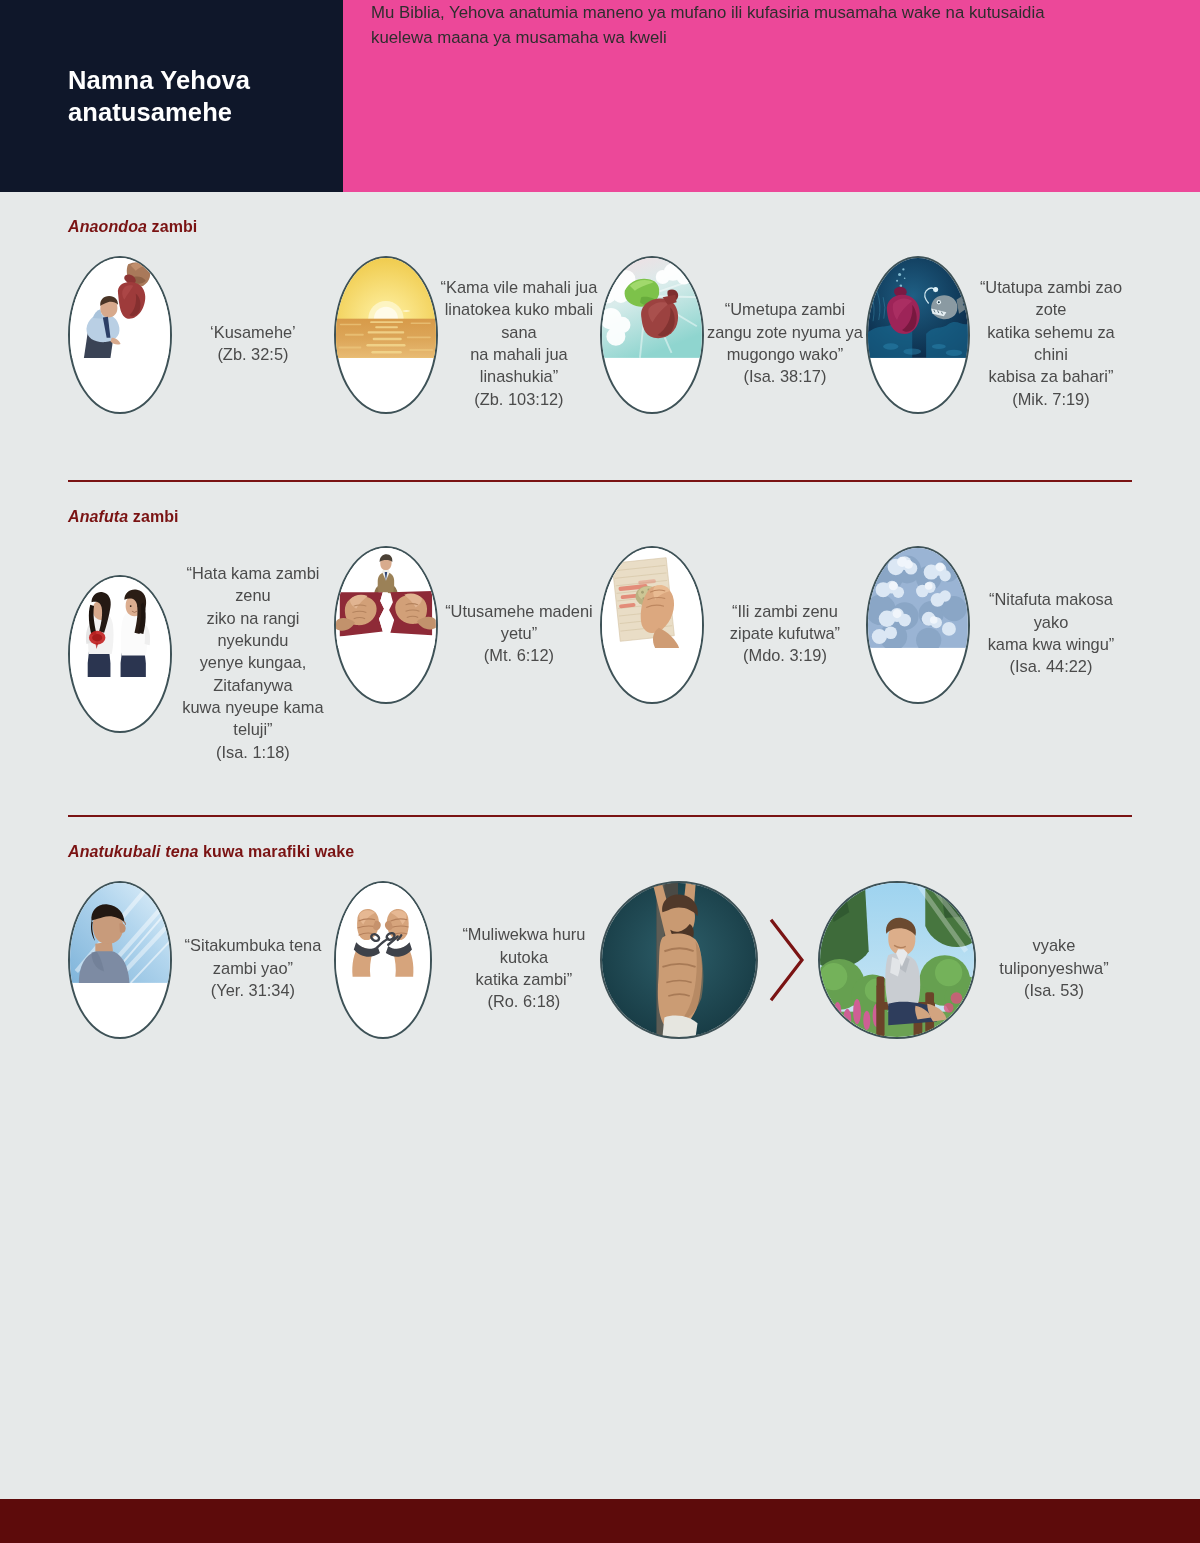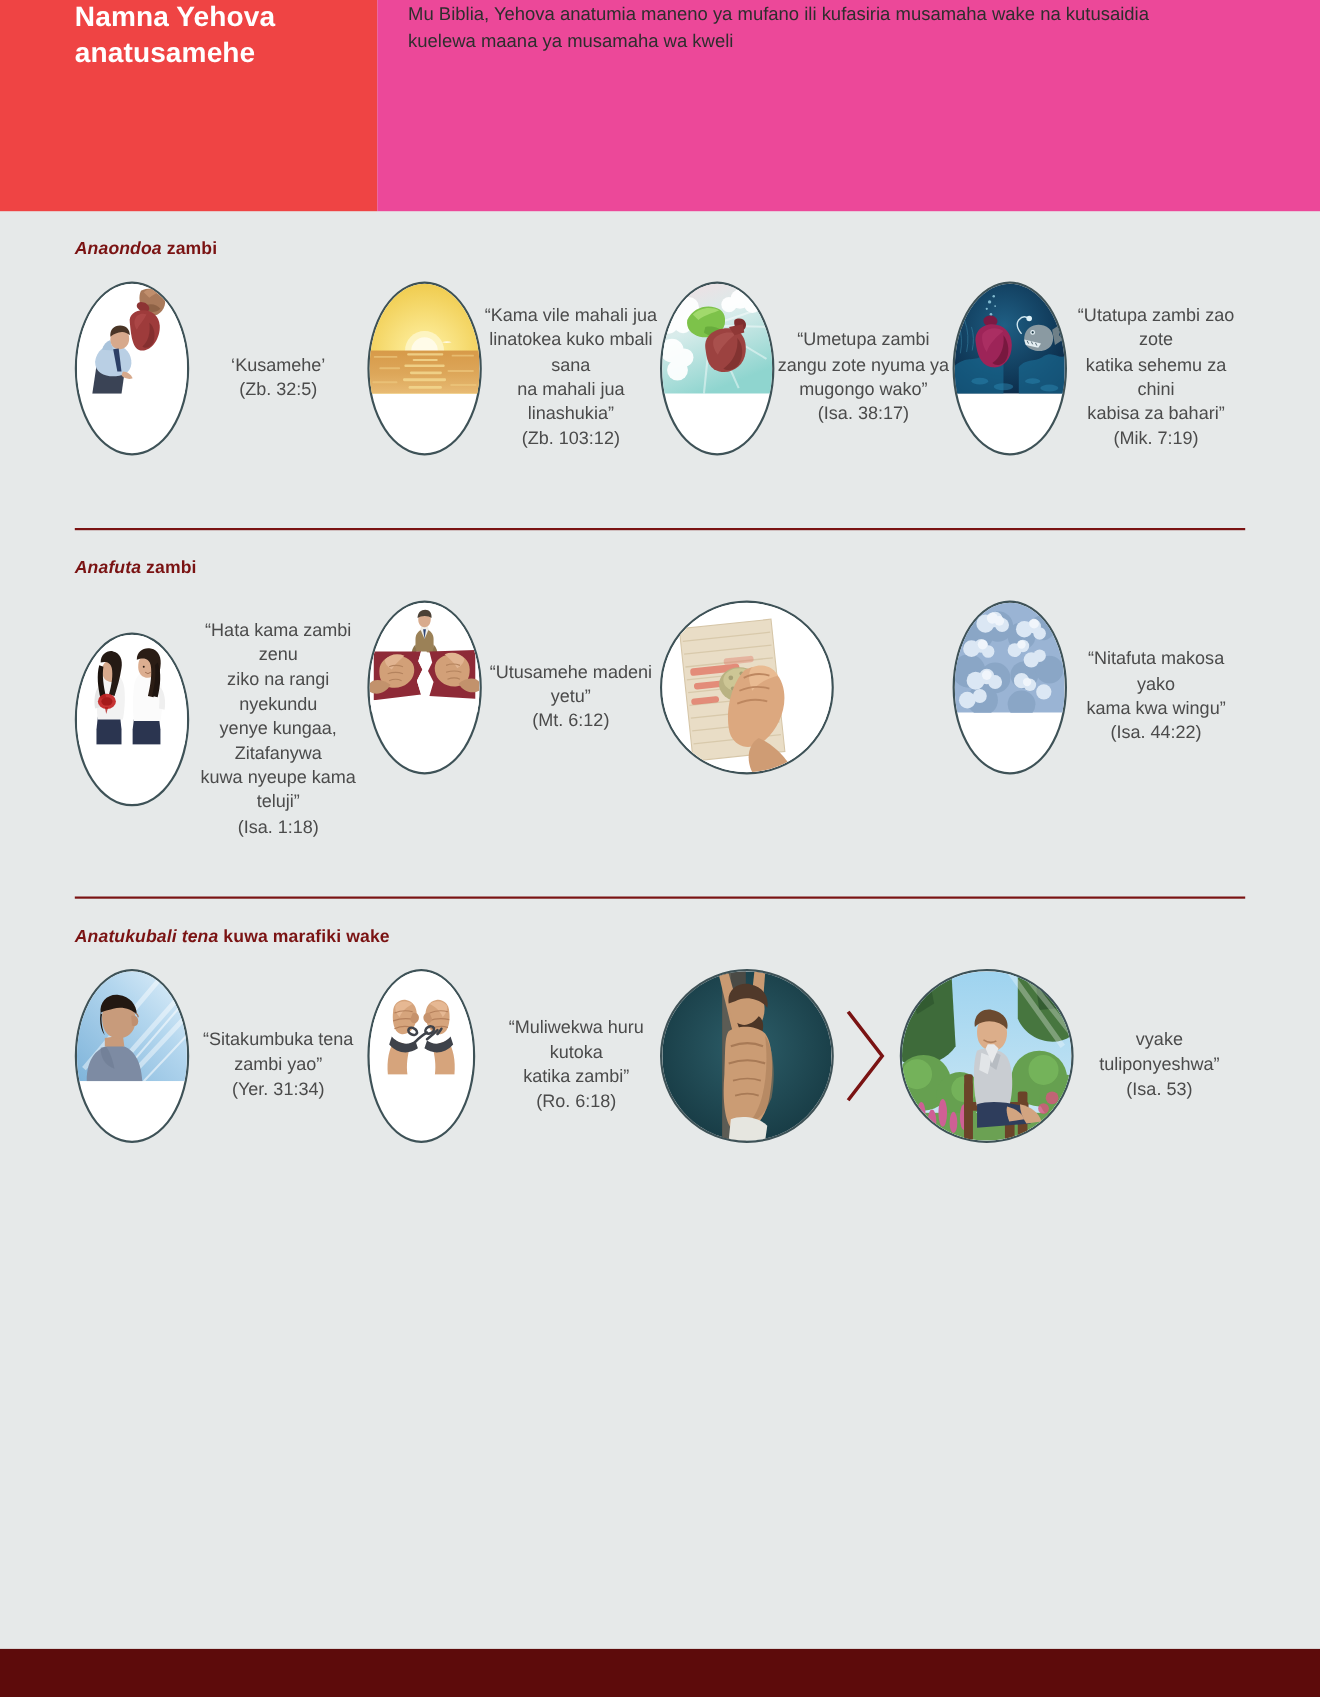--- a/index.html
+++ b/index.html
@@ -8,22 +8,22 @@
     background:#e6e9e9;
     font-family:"Liberation Sans", sans-serif;
     -webkit-font-smoothing:antialiased;
     overflow:hidden;
     position:relative;
   }
 
   
   .header{display:flex;height:192px;width:100%;}
   .header-title-box{
-    width:343px;background:#ef4444;color:#ffffff;
-    display:flex;
+    width:343px;background:#0f172a;color:#ffffff;
+    display:flex;align-items:center;
     box-sizing:border-box;padding:0 40px 0 68px;
   }
   .header-title{
     font-size:25.5px;font-weight:bold;line-height:1.26;letter-spacing:.1px;
   }
   .header-sub-box{
     flex:1;background:#ec4899;display:flex;align-items:flex-start;
     box-sizing:border-box;padding:0 80px 0 28px;
   }
   .header-sub{
@@ -438,20 +438,25 @@
               <path d="M84 60 C94 56 104 60 108 68 C100 70 90 74 84 82 C80 72 80 64 84 60 Z" fill="#e9bb92"></path>
               <g stroke="#bd8760" stroke-width="1.7" fill="none">
                 <path d="M76 70 q12 -6 24 -2"></path>
                 <path d="M72 82 q14 -6 28 -2"></path>
                 <path d="M70 94 q14 -6 28 -2"></path>
               </g>
               <path d="M90 126 C104 132 118 146 122 158 L84 158 C78 146 80 132 90 126 Z" fill="#cf9c74"></path>
             </g>
           </svg>
         </div>
+        <div class="caption">
+          <div>“Ili zambi zenu</div>
+          <div>zipate kufutwa”</div>
+          <div>(Mdo. 3:19)</div>
+        </div>
       </div>
 
       <div class="cell" style="width:266px;">
         <div class="thumb">
           <svg class="art" viewBox="0 0 158 158" preserveAspectRatio="xMidYMid slice" aria-hidden="true">
             <rect width="158" height="158" fill="#9ab4d4"></rect>
             <g fill="#8aa6c6">
               <circle cx="30" cy="44" r="26"></circle>
                 <circle cx="62" cy="34" r="22"></circle>
               <circle cx="96" cy="48" r="20"></circle>

